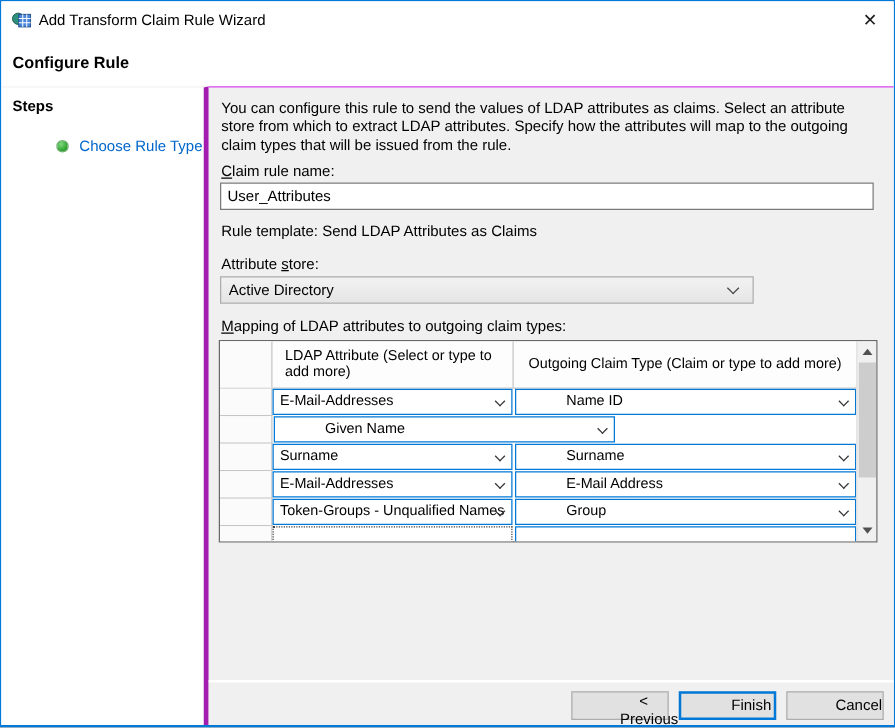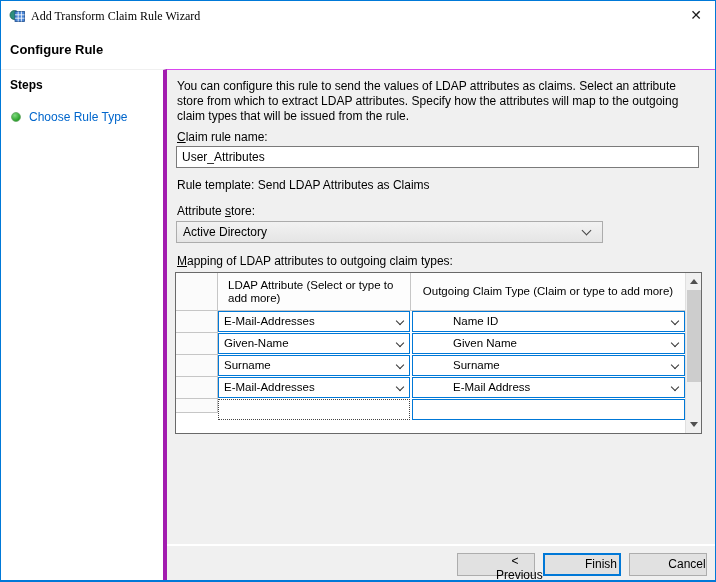--- a/index.html
+++ b/index.html
@@ -5,34 +5,34 @@
   * { margin:0; padding:0; box-sizing:border-box; }
   html,body { background:#9a9a9a; }
   body { font-family:"Liberation Sans", sans-serif; }
 
   .dialog {
     position:relative; width:716px; height:582px; background:#fff;
     border:1px solid #0079d8; border-bottom-width:2px; overflow:hidden;
   }
 
   
-  .titlebar { position:relative; height:30px; background:#fff;font-family:Liberation Serif, serif; }
+  .titlebar { position:relative; height:30px; background:#fff; }
   .titlebar .appicon { position:absolute; left:8px; top:7px; width:16px; height:16px; }
   .titlebar .title { position:absolute; left:30px; top:0; line-height:30px; font-size:12px; color:#000; }
   .close-x { position:absolute; right:13px; top:6px; font-size:14px; color:#1a1a1a; cursor:pointer; line-height:18px; }
 
   
   .headerband { height:38px; background:#fff; position:relative; }
   .headerband .pagetitle { position:absolute; left:9px; top:11px; font-size:13px; font-weight:bold; color:#000; }
 
   
   .bodyrow { display:flex; height:513px; }
   .sidebar { width:166px; background:#fff; border-right:4px solid #a21caf; border-top:1px solid #f0f0f0; }
   .steps-heading { font-size:12px; font-weight:bold; color:#000; margin:8px 0 12px 9px; }
-  .step-item { display:flex; align-items:center; height:25px; margin:0 1px 1px 7px; padding-left:3px; font-size:12px; cursor:pointer; }
+  .step-item { display:flex; align-items:center; height:25px; margin:0 1px 1px 7px; padding-left:3px; font-size:12px; cursor:pointer;justify-content:flex-end; }
   .step-item.current { background:#e9e9e9; color:#000; }
   .step-item.done .step-label { color:#0066cc; }
   .bullet { width:10px; height:10px; border-radius:50%; margin-right:8px; flex:0 0 auto;
             background:radial-gradient(circle at 35% 30%, #7ed97e, #2aa12a 70%); border:1px solid #6fae6f; }
 
   .main { flex:1; background:#f0f0f0; border-top:1px solid #d946ef; position:relative; font-size:12px; color:#000; }
 
   .desc { position:absolute; left:10px; top:9px; width:522px; line-height:15px; }
   .lbl { position:absolute; left:10px; font-size:12px; }
   .u { text-decoration:underline; }
@@ -147,23 +147,20 @@
             <div class="cell1">
                 <div class="combo"><span>E-Mail-Addresses</span><span class="chev"></span></div>
               </div>
             <div class="cell2">
                 <div class="combo"><span>Name ID</span><span class="chev"></span></div>
               </div>
           </div>
 
           <div class="drow">
             <div class="rh"></div>
-            <div class="cell1">
-                <div class="combo"><span>Given-Name</span><span class="chev"></span></div>
-              </div>
             <div class="cell2">
                 <div class="combo"><span>Given Name</span><span class="chev"></span></div>
               </div>
           </div>
 
           <div class="drow">
             <div class="rh"></div>
             <div class="cell1">
                 <div class="combo"><span>Surname</span><span class="chev"></span></div>
               </div>
@@ -175,20 +172,29 @@
           <div class="drow">
             <div class="rh"></div>
             <div class="cell1">
                 <div class="combo"><span>E-Mail-Addresses</span><span class="chev"></span></div>
               </div>
             <div class="cell2">
                 <div class="combo"><span>E-Mail Address</span><span class="chev"></span></div>
               </div>
           </div>
 
+          <div class="drow">
+            <div class="rh"></div>
+            <div class="cell1">
+                <div class="combo"><span>Token-Groups - Unqualified Names</span><span class="chev"></span></div>
+              </div>
+            <div class="cell2">
+                <div class="combo"><span>Group</span><span class="chev"></span></div>
+              </div>
+          </div>
 
           <div class="drow newrow">
             <div class="rh"></div>
             <div class="cell1">
                 <div class="combo dotted"></div>
               </div>
             <div class="cell2">
                 <div class="combo"></div>
               </div>
           </div>

